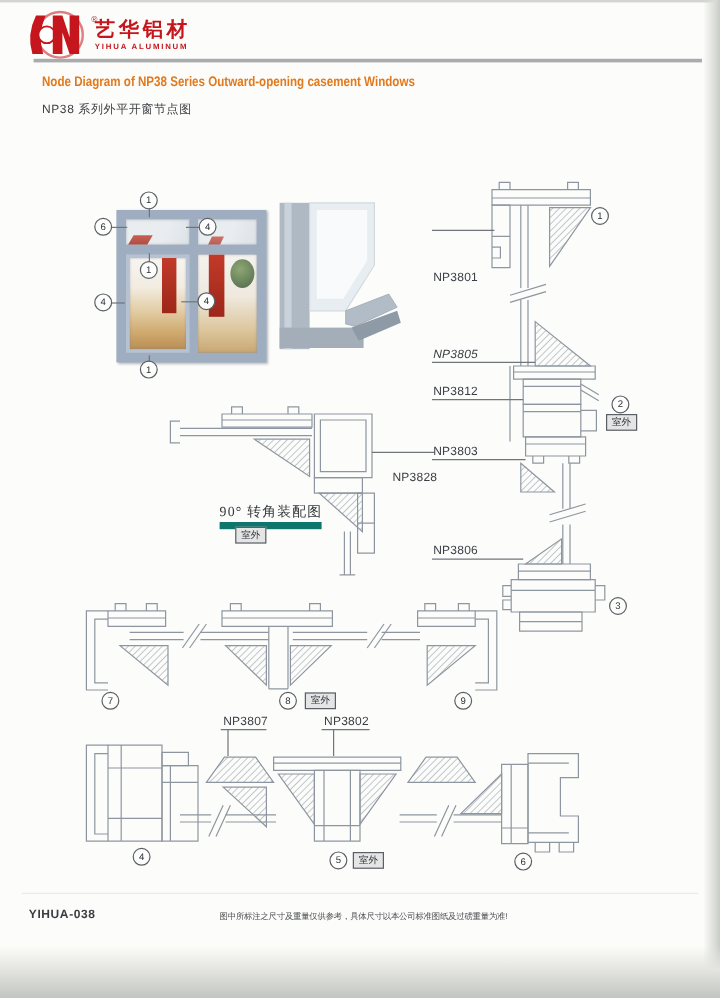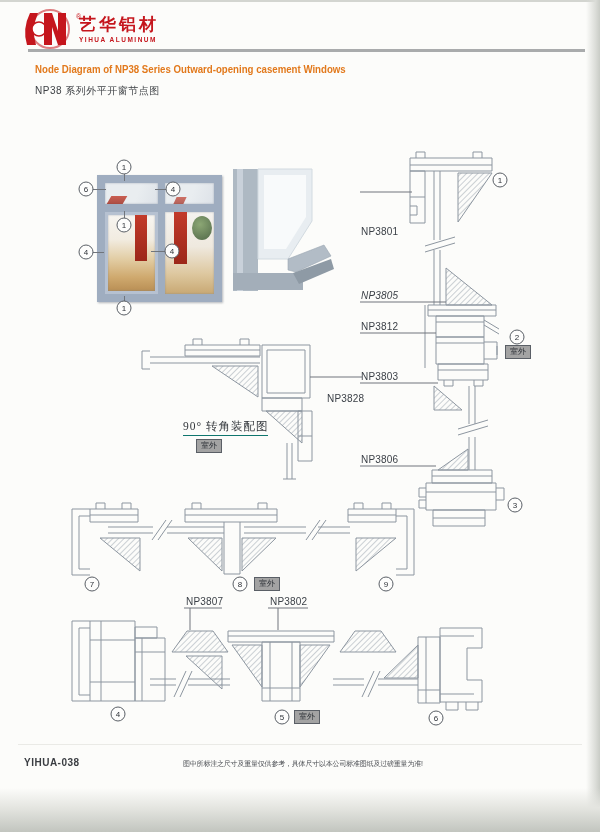--- a/index.html
+++ b/index.html
@@ -31,25 +31,25 @@
     background:linear-gradient(to bottom,#f7f5f1 0%,#f2ece1 32%,#e2cda4 58%,#cfa96e 82%,#b98f55 100%);}
   .p-mr{left:68px;top:37px;width:49px;height:82px;
     background:linear-gradient(to bottom,#f5f3ef 0%,#efe9df 42%,#ddc79e 76%,#c8a873 100%);}
   .redstripe{position:absolute;background:linear-gradient(to bottom,#c23a2a,#9c2719);}
   .plant{position:absolute;right:2px;top:4px;width:20px;height:24px;border-radius:50%;
     background:radial-gradient(circle at 40% 35%,#7a9a60,#46633a 75%);opacity:.85;}
   .lead{position:absolute;background:#70757c;}
   .co{position:absolute;width:13px;height:13px;border:1px solid #5a5f66;border-radius:50%;
     background:#fdfdfc;font-size:8px;color:#2e3238;display:flex;align-items:center;
     justify-content:center;transform:translate(-50%,-50%);}
-  .obox{position:absolute;border:1px solid #5a5f66;background:#a3a3a3;font-size:8px;
+  .obox{position:absolute;border:1px solid #5a5f66;background:#e5e5e5;font-size:8px;
     padding:1px 4px;color:#2e3238;line-height:1.2;}
   .plabel{position:absolute;font-size:10px;color:#3a3f46;letter-spacing:.2px;}
   .caption{position:absolute;left:183px;top:419px;font-family:"Liberation Serif",serif;
-    font-size:11.5px;color:#33373c;border-bottom:1px solid #0f766e;padding-bottom:1px;letter-spacing:1px;}
+    font-size:11.5px;color:#33373c;border-bottom:6px solid #0f766e;padding-bottom:1px;letter-spacing:1px;}
   .footer-code{left:24px;top:757px;font-size:10px;font-weight:bold;color:#3a3d42;letter-spacing:.5px;}
   .footer-note{left:183px;top:759px;font-size:7px;color:#4a4d52;letter-spacing:-.2px;}
   .footer-line{left:18px;top:744px;width:564px;height:1px;background:#eaeae6;}
   svg{display:block;}
 </style>
 </head>
 <body>
 
 <div class="abs logo-wrap">
   <svg width="50" height="44" viewBox="0 0 50 44">

